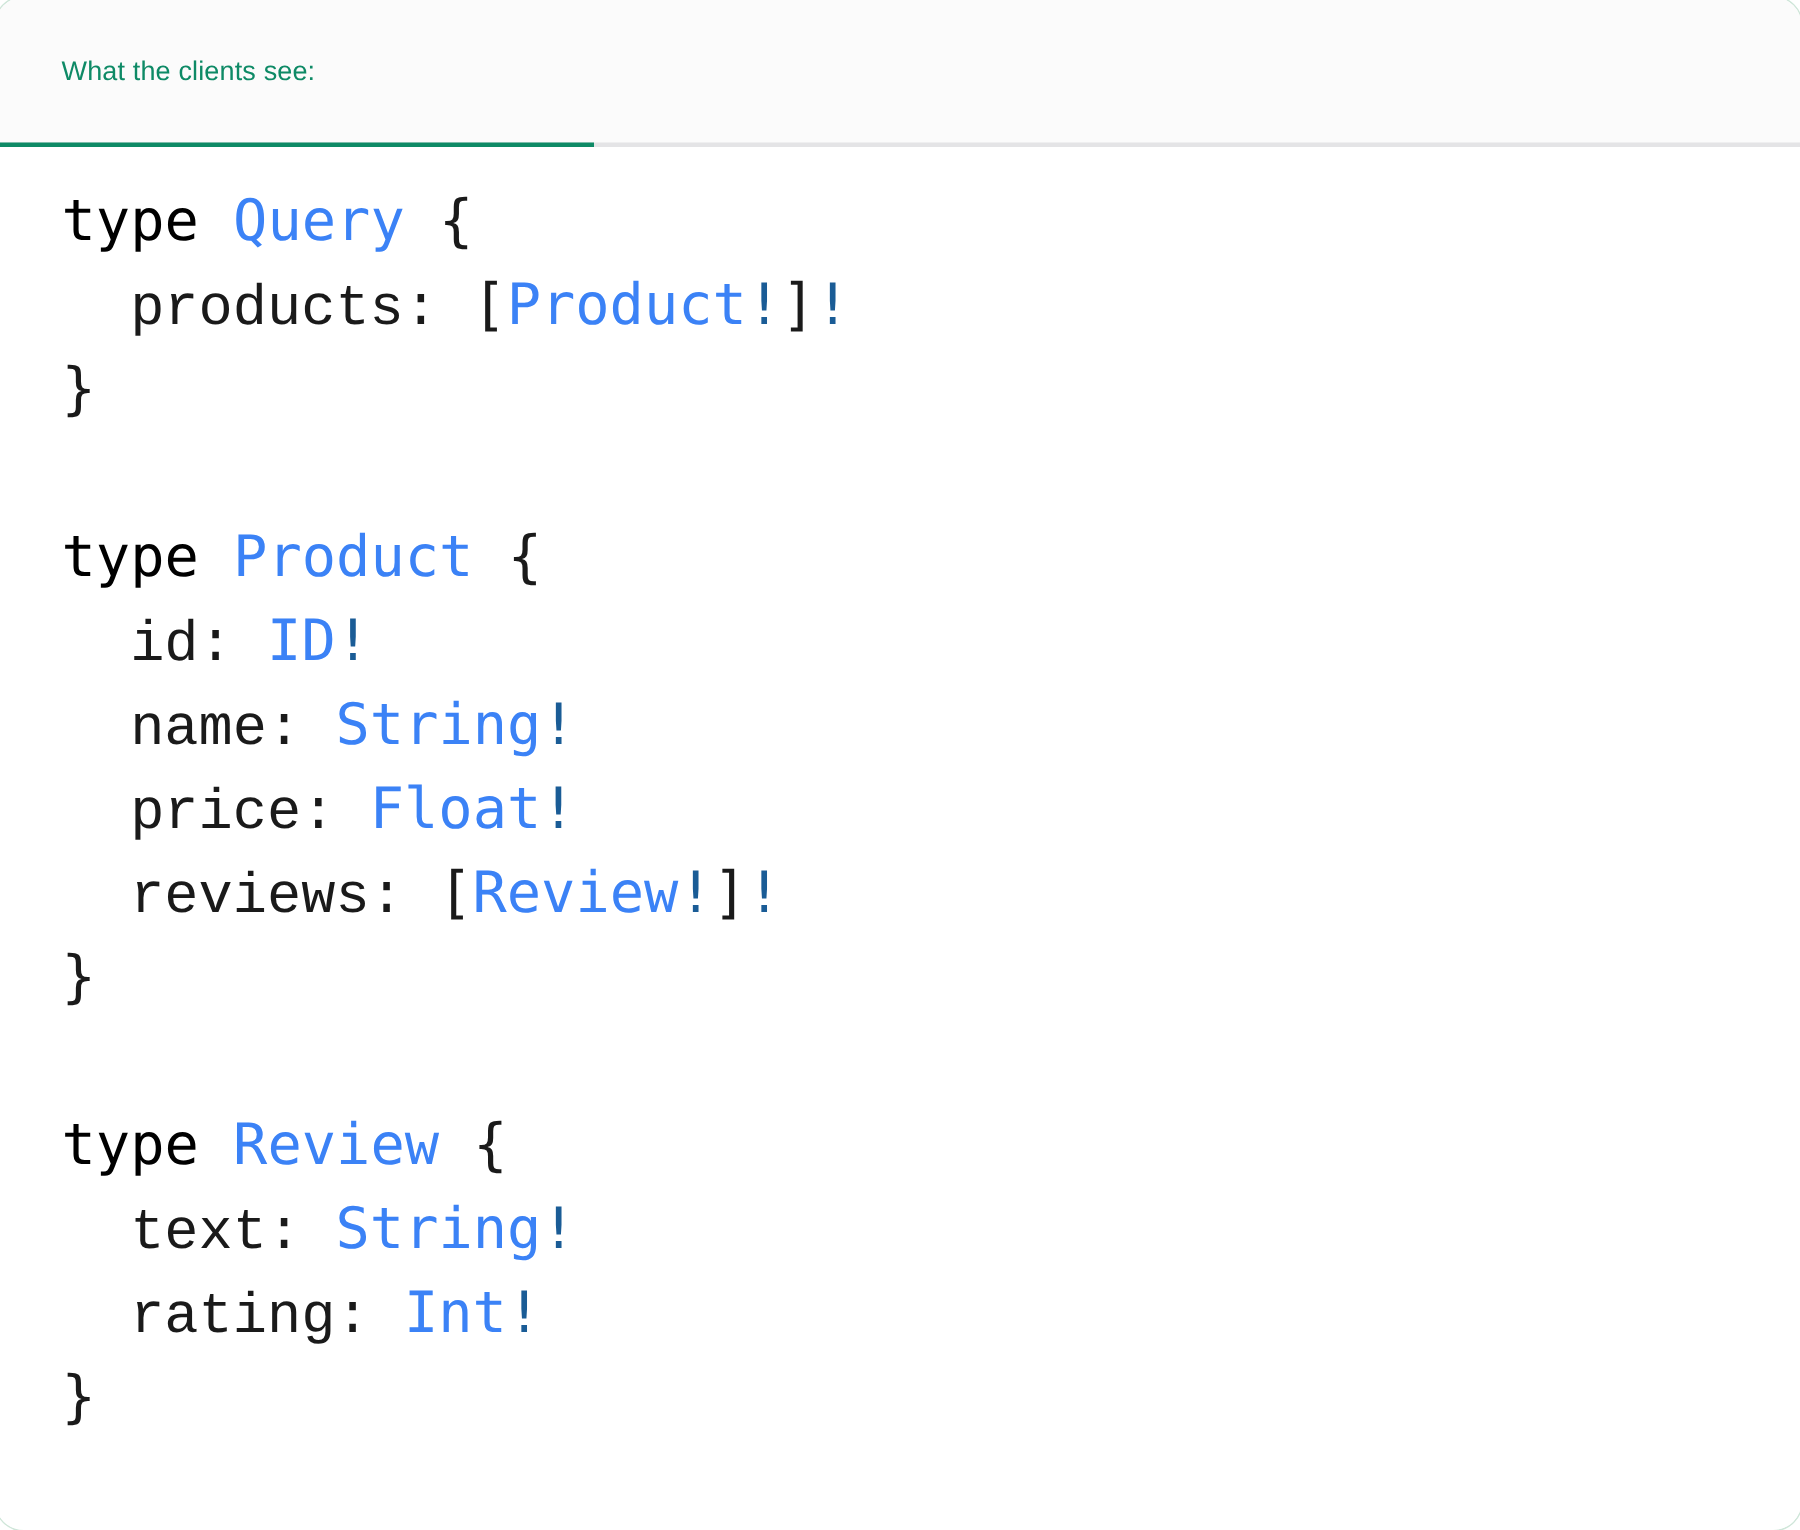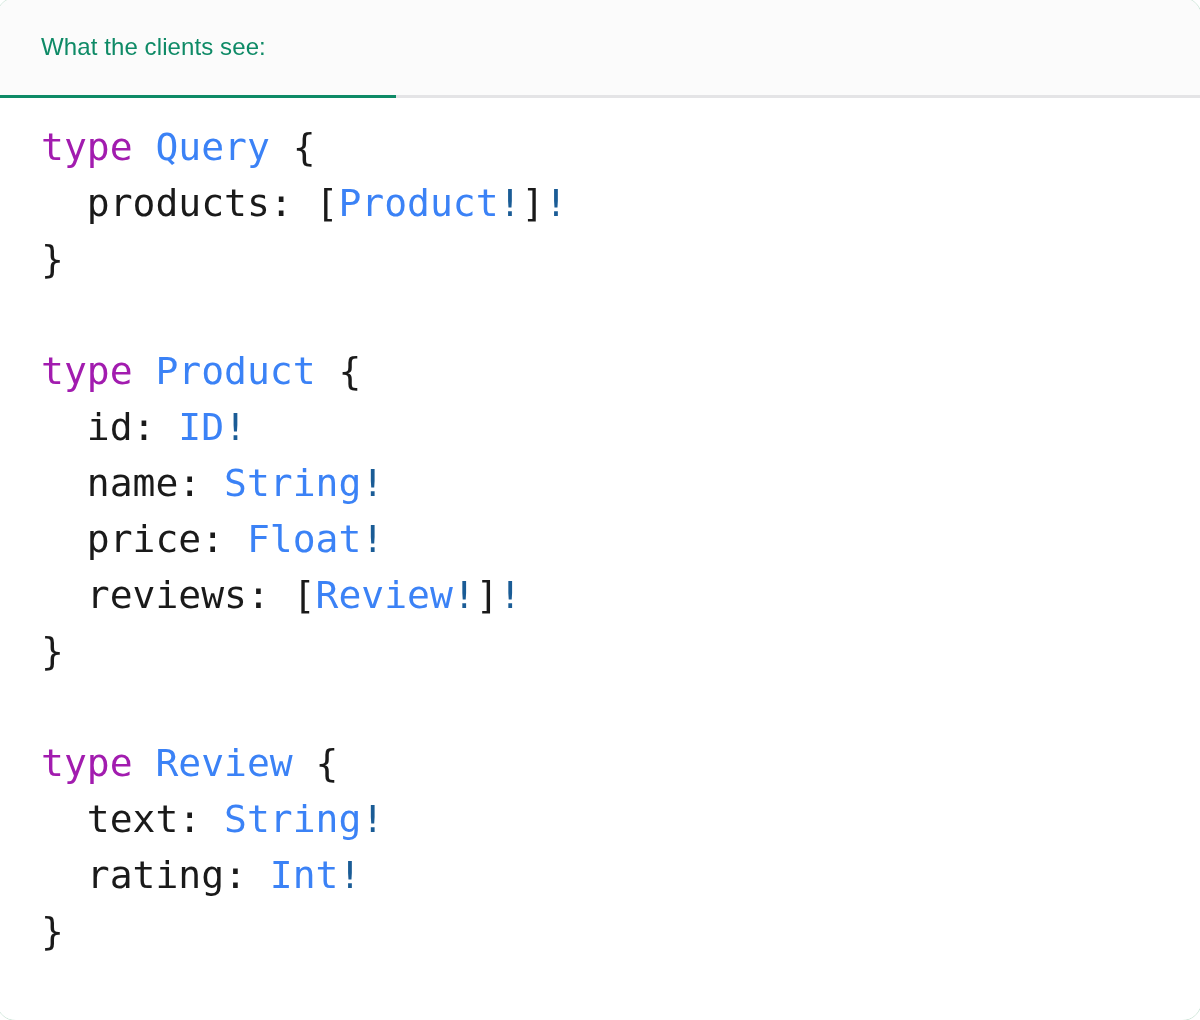--- a/index.html
+++ b/index.html
@@ -46,21 +46,21 @@
     display: flex;
     align-items: center;
     padding: 0 0 0 44px;
     box-sizing: border-box;
     min-width: 399px;
     cursor: pointer;
     user-select: none;
   }
   .tab-label {
     font-family: "Liberation Sans", sans-serif;
-    font-size: 24px;
+    font-size: 18px;
     font-weight: 400;
     letter-spacing: 0.1px;
     color: #0E8A66;
     line-height: 1;
     white-space: nowrap;
   }
   .tab.active::after {
     content: "";
     position: absolute;
     left: 0;
@@ -87,25 +87,25 @@
     color: #1a1a1a;
     white-space: pre;
     tab-size: 2;
   }
   .code-line {
     display: block;
     height: 56px;
     white-space: pre;
   }
   
-  .tok-kw    { color: #a21caf; }   
+  .tok-kw    { color: #000000; }   
   .tok-type  { color: #3b82f6; }   
   .tok-bang  { color: #1A5C96; }   
   .tok-punct { color: #1a1a1a; }   
-  .tok-field { color: #1a1a1a; }   
+  .tok-field { color: #1a1a1a; font-family: Liberation Mono, monospace; }   
 </style>
 </head>
 <body>
 
 <div class="card">
 
   <div class="tabbar">
     <div class="tab active">
       <span class="tab-label">What the clients see:</span>
     </div>

